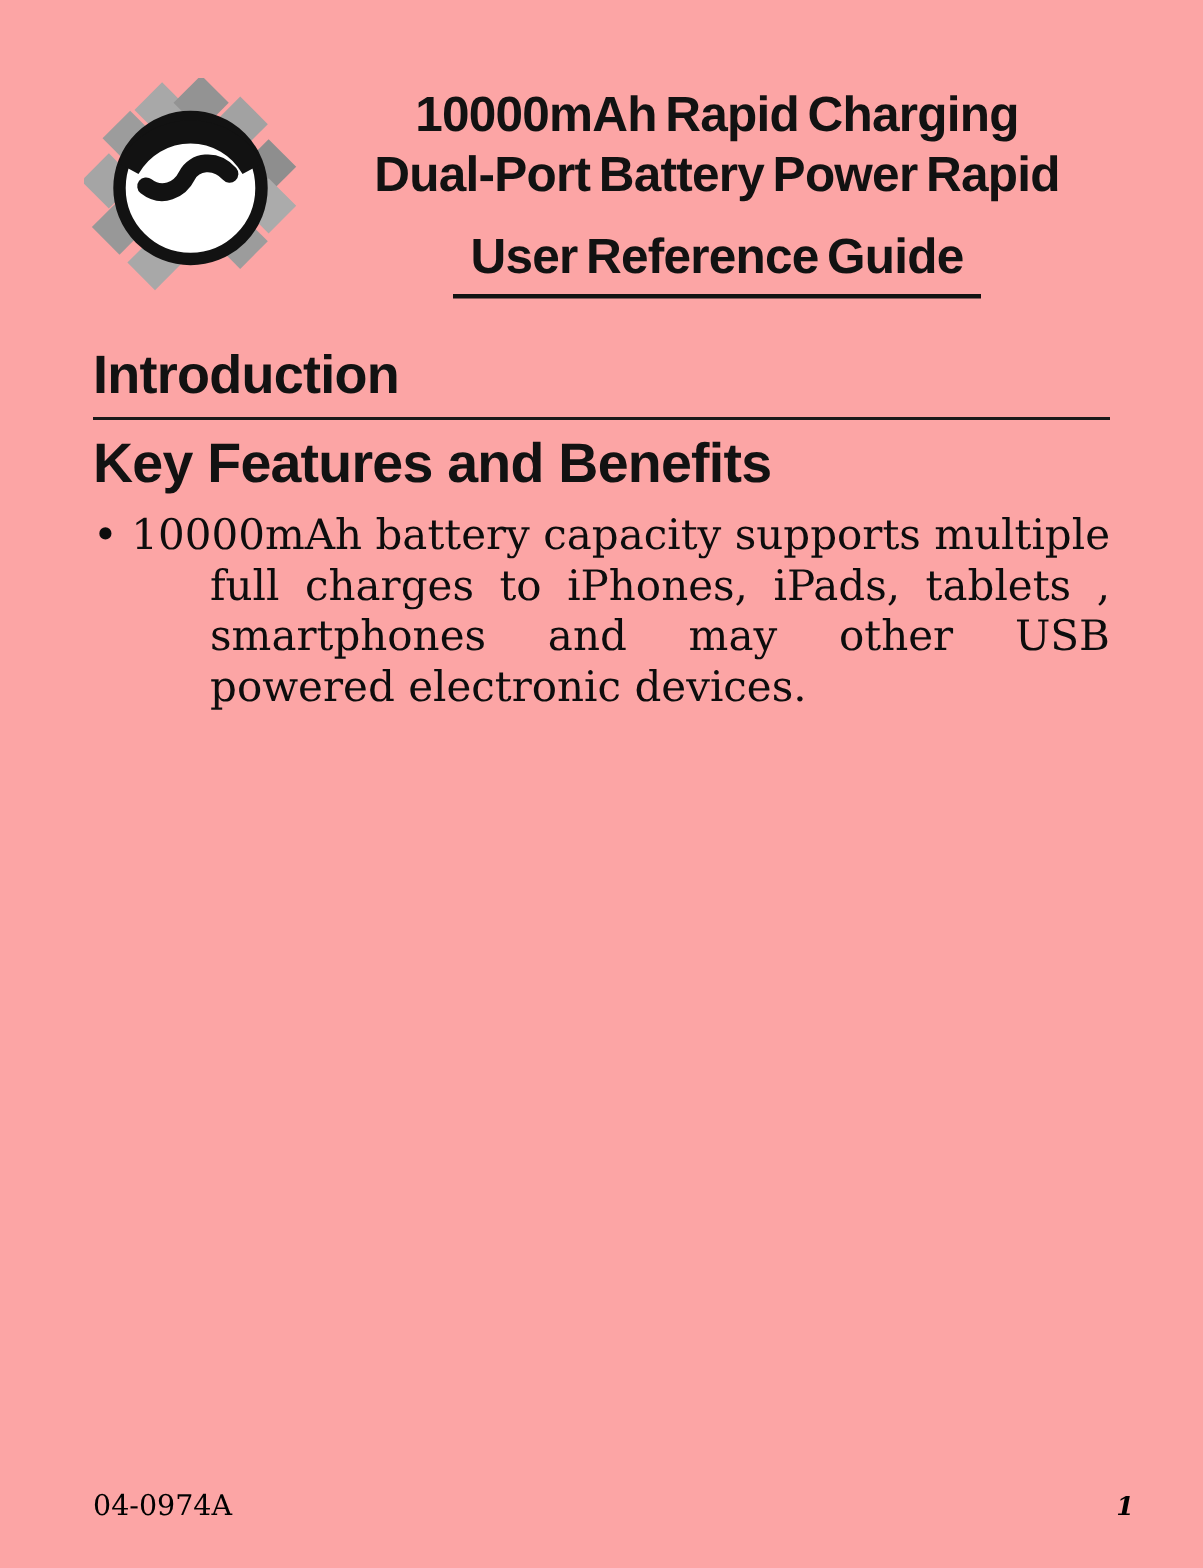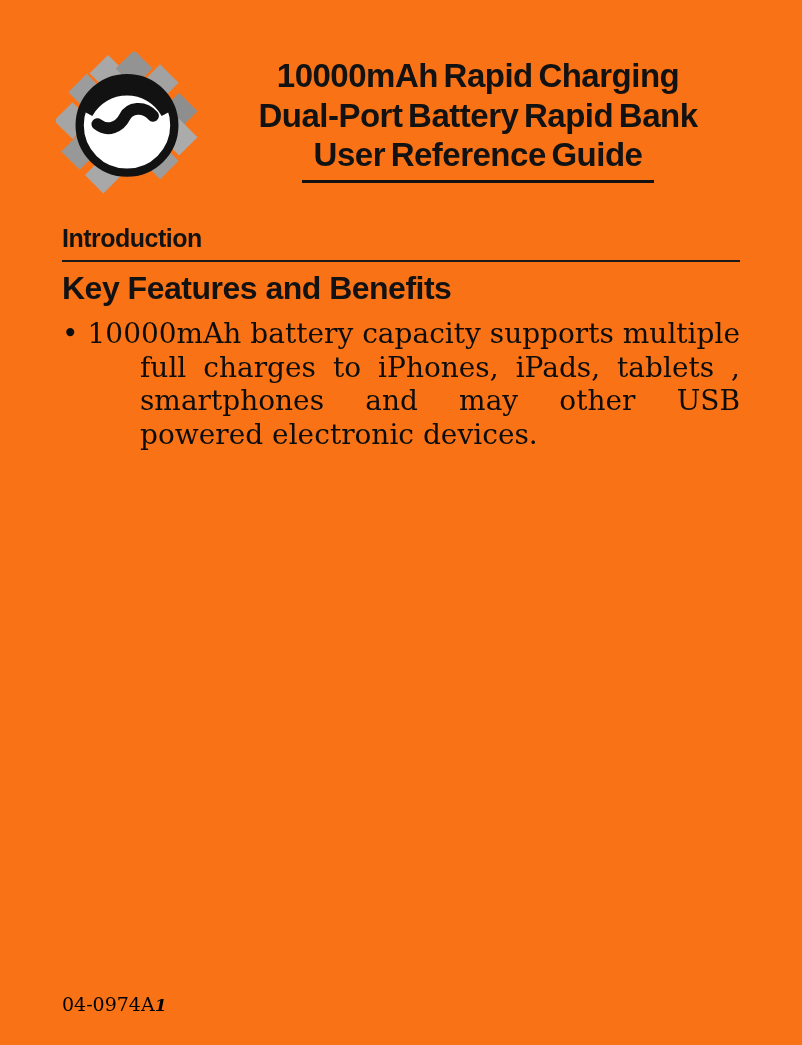--- a/index.html
+++ b/index.html
@@ -4,21 +4,21 @@
 <style>
   html, body {
     margin: 0;
     padding: 0;
     background: #ffffff;
   }
   .page {
     position: relative;
     width: 802px;
     height: 1045px;
-    background: #f97316;
+    background: #fca5a5;
     color: #000;
     font-family: "DejaVu Serif", serif;
     box-sizing: border-box;
     overflow: hidden;
   }
   .header {
     display: flex;
     align-items: flex-start;
     padding: 52px 44px 0 56px;
   }
@@ -35,48 +35,48 @@
     font-weight: bold;
     color: #121212;
     letter-spacing: -0.5px;
     word-spacing: -3px;
     padding-top: 4px;
   }
   .title-line {
     font-size: 33px;
     line-height: 40px;
   }
-  .subtitle-wrap { margin-top: 0; }
+  .subtitle-wrap { margin-top: 16px; }
   .subtitle {
     display: inline-block;
     font-size: 33px;
     line-height: 38px;
     padding: 0 12px 6px 12px;
     border-bottom: 3px solid #121212;
   }
   .content {
     padding: 0 62px;
   }
   .intro-heading {
     font-family: "Liberation Sans", sans-serif;
     font-weight: bold;
-    font-size: 25px;
+    font-size: 36px;
     letter-spacing: -0.5px;
     margin: 30px 0 0 0;
     color: #121212;
   }
   .rule {
     height: 2px;
     background: #1a1a1a;
     margin: 7px 0 8px 0;
   }
   .features-heading {
     font-family: "Liberation Sans", sans-serif;
     font-weight: bold;
-    font-size: 32px;
+    font-size: 37px;
     letter-spacing: -0.5px;
     margin: 2px 0 10px 0;
     color: #121212;
   }
   ul.feature-list {
     list-style: none;
     margin: 0;
     padding: 0;
     font-size: 28px;
     line-height: 33.5px;
@@ -87,23 +87,24 @@
     text-indent: -78px;
     text-align: justify;
     margin: 0 0 3px 0;
   }
   .bullet {
     margin-right: 9px;
   }
   .footer {
     position: absolute;
     left: 62px;
-    right: 78px;
+    right: 46px;
     bottom: 30px;
     display: flex;
+    justify-content: space-between;
     align-items: baseline;
     font-size: 19px;
   }
   .page-number {
     font-style: italic;
     font-weight: bold;
     font-size: 17px;
   }
 </style>
 </head>
@@ -126,21 +127,21 @@
           <rect x="77" y="81" width="22" height="22" fill="#9c9c9c" transform="rotate(45 88 92)"></rect>
           <rect x="93" y="61" width="22" height="22" fill="#ababab" transform="rotate(45 104 72)"></rect>
         </g>
         <circle cx="60" cy="62" r="40" fill="#ffffff" stroke="#121212" stroke-width="7"></circle>
         <path d="M 25 51 A 40 40 0 0 1 95 51" stroke="#121212" stroke-width="13" fill="none"></path>
         <path d="M82 54 C74 45 62 47 58 55 C54 63 44 68 35 61" stroke="#121212" stroke-width="10" fill="none" stroke-linecap="round"></path>
       </svg>
     </div>
     <div class="titles">
       <div class="title-line">10000mAh Rapid Charging</div>
-      <div class="title-line">Dual-Port Battery Rapid Bank</div>
+      <div class="title-line">Dual-Port Battery Power Rapid</div>
       <div class="subtitle-wrap">
         <span class="subtitle">User Reference Guide</span>
       </div>
     </div>
   </div>
 
   <div class="content">
     <h1 class="intro-heading">Introduction</h1>
     <div class="rule"></div>
     <h2 class="features-heading">Key Features and Benefits</h2>

